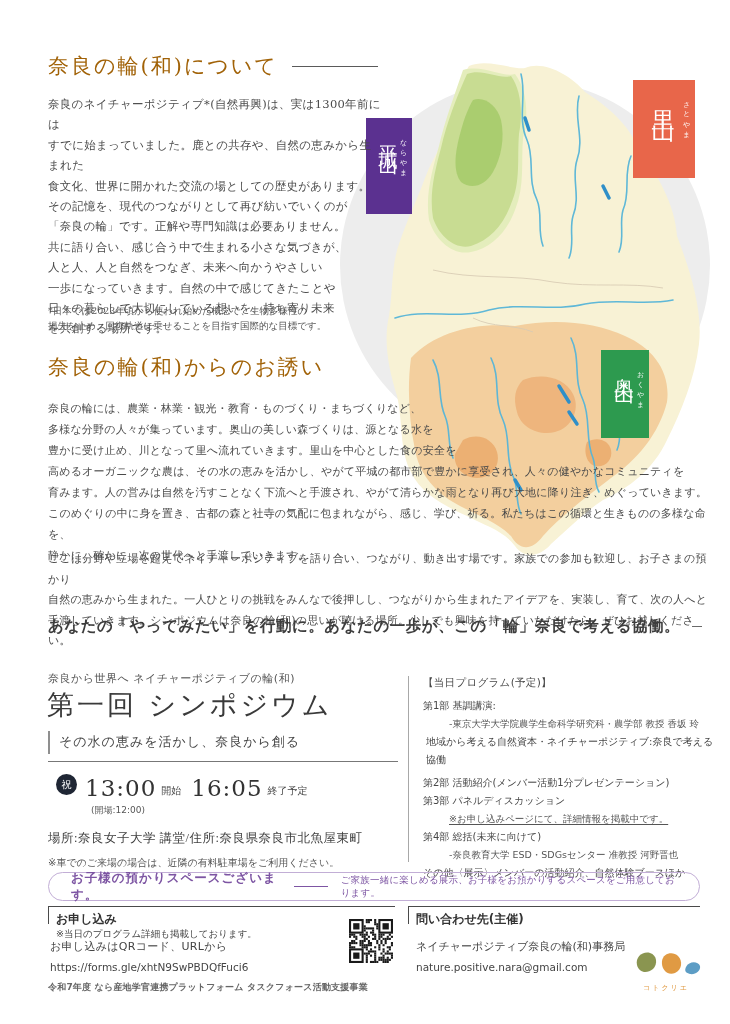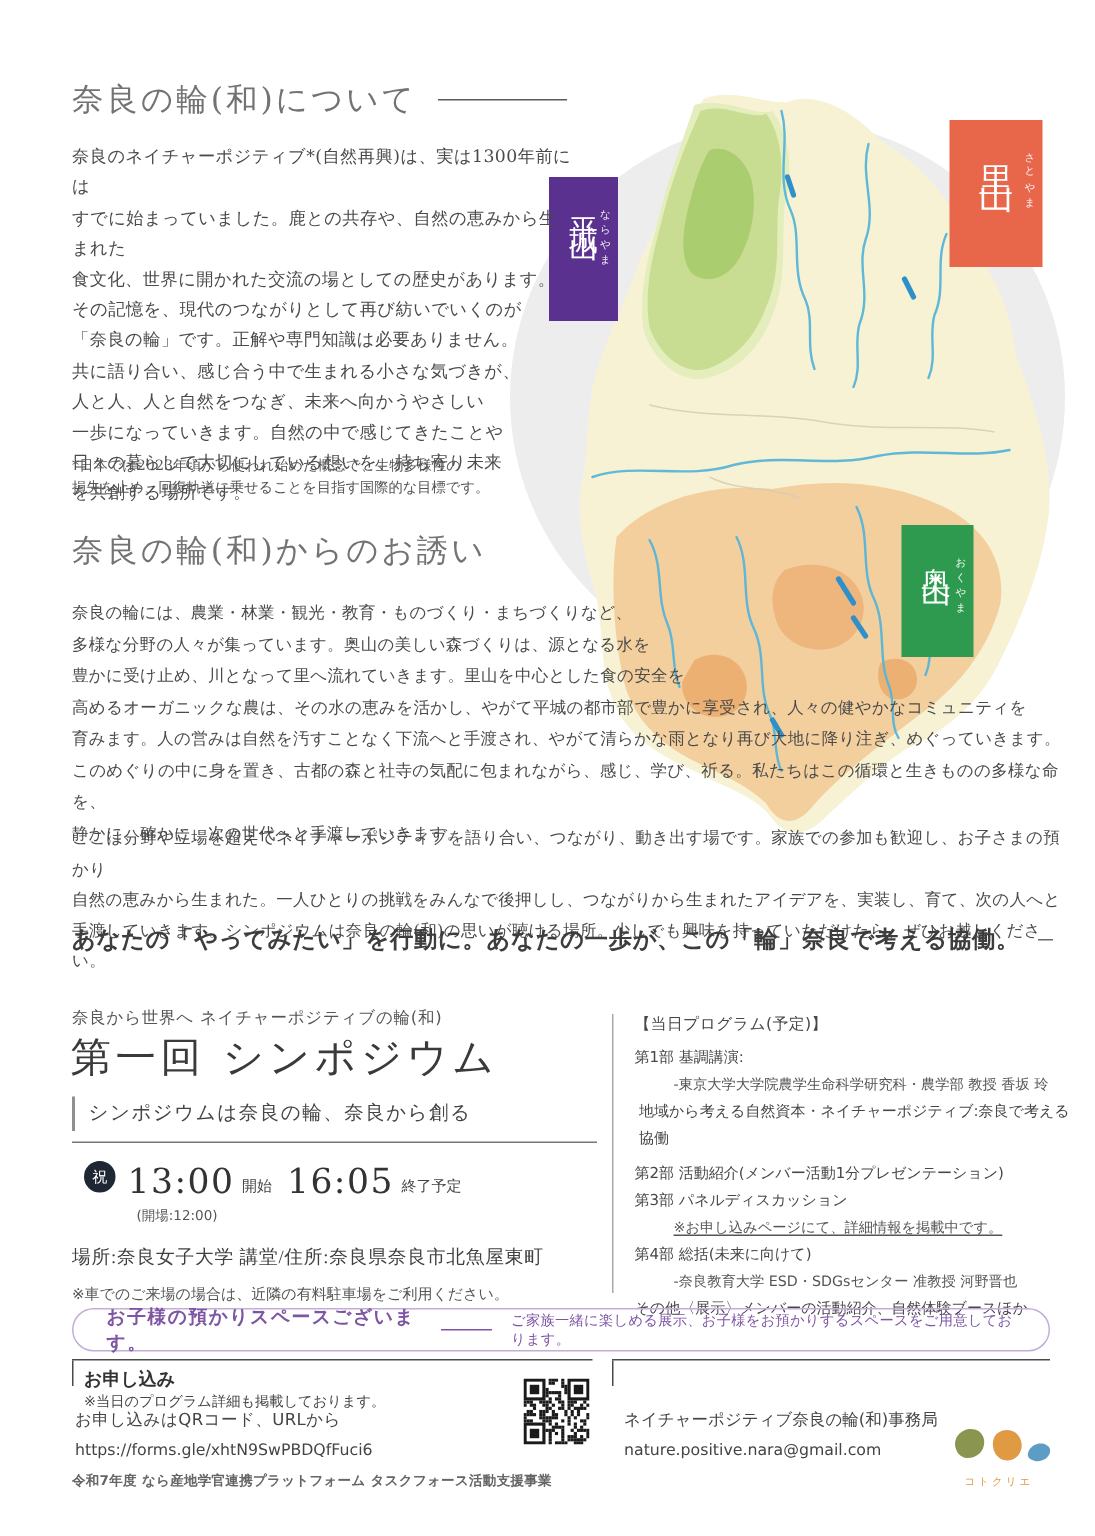--- a/index.html
+++ b/index.html
@@ -17,21 +17,21 @@
               font-size:7px;letter-spacing:2px;opacity:.92;font-family:"DejaVu Sans",sans-serif;}
   .lbl-heijo{left:366px;top:118px;width:46px;height:96px;background:#5B3190;}
   .lbl-heijo .vk{font-size:19px;letter-spacing:5px;}
   .lbl-sato{left:633px;top:80px;width:62px;height:98px;background:#E8664A;}
   .lbl-sato .vk{font-size:23px;letter-spacing:9px;}
   .lbl-oku{left:601px;top:350px;width:48px;height:88px;background:#2D9A4F;}
   .lbl-oku .vk{font-size:20px;letter-spacing:6px;}
 
   
   .h1{position:absolute;left:48px;display:flex;align-items:center;gap:14px;
-      font-size:21px;letter-spacing:2px;color:#737373;justify-content:flex-end;}
+      font-size:21px;letter-spacing:2px;color:#a16207;justify-content:flex-end;}
   .h1-about{top:52px;}
   .h1-invite{top:353px;}
   .hline{height:1px;background:#5a5a5a;}
   .h1 .hline{width:86px;}
   .p-about{position:absolute;left:48px;top:94px;width:335px;font-size:11.5px;line-height:20.4px;letter-spacing:.3px;color:#4a4a4a;}
   .p-note{position:absolute;left:48px;top:303px;width:330px;font-size:9.5px;line-height:15px;color:#555;}
   .p-invite1{position:absolute;left:48px;top:398px;width:665px;font-size:11px;line-height:21px;letter-spacing:.2px;color:#4a4a4a;}
   .p-invite2{position:absolute;left:48px;top:549px;width:665px;font-size:11px;line-height:20.5px;letter-spacing:.2px;color:#4a4a4a;}
   .statement{position:absolute;left:48px;top:616px;right:28px;display:flex;align-items:center;gap:12px;
              font-size:15.5px;font-weight:600;letter-spacing:.5px;color:#3d3d3d;}
@@ -172,21 +172,21 @@
 自然の恵みから生まれた。一人ひとりの挑戦をみんなで後押しし、つながりから生まれたアイデアを、実装し、育て、次の人へと
 手渡していきます。シンポジウムは奈良の輪(和)の思いが聴ける場所。少しでも興味を持っていただけたら、ぜひお越しください。</div>
 
   <div class="statement">
     <span>あなたの「やってみたい」を行動に。あなたの一歩が、この「輪」奈良で考える協働。</span>
     <span class="hline"></span>
   </div>
 
   <div class="ev-sub">奈良から世界へ ネイチャーポジティブの輪(和)</div>
   <div class="ev-title">第一回 シンポジウム</div>
-  <div class="ev-tag">シンポジウムは奈良の輪、奈良から創る</div>
+  <div class="ev-tag">その水の恵みを活かし、奈良から創る</div>
   <div class="ev-rule"></div>
 
   <div class="ev-daterow">
     <span class="ev-holiday">祝</span>
     <span class="ev-timeblock">
       <span class="ev-time">13:00</span>
       <span class="ev-tlabel">開始</span>
       <span class="ev-doors">(開場:12:00)</span>
     </span>
     <span class="ev-time">16:05</span>
@@ -375,20 +375,23 @@
           <rect x="28" y="0" width="14" height="14"></rect>
           <rect fill="#fff" x="30" y="2" width="10" height="10"></rect>
           <rect x="32" y="4" width="6" height="6"></rect>
           <rect x="0" y="28" width="14" height="14"></rect>
           <rect fill="#fff" x="2" y="30" width="10" height="10"></rect>
           <rect x="4" y="32" width="6" height="6"></rect>
         </svg></div>
   </div>
 
   <div class="box box-contact">
+    <div class="box-head">
+      <span class="box-title">問い合わせ先(主催)</span>
+    </div>
     <div class="contact-org">ネイチャーポジティブ奈良の輪(和)事務局</div>
     <a class="contact-email" href="#">nature.positive.nara@gmail.com</a>
   </div>
 
   <div class="credit">令和7年度 なら産地学官連携プラットフォーム タスクフォース活動支援事業</div>
   <div class="logo">
     <svg width="72" height="30" viewBox="0 0 72 30" xmlns="http://www.w3.org/2000/svg">
       <path d="M7,17 C5,9 13,3 20,5 C27,7 28,16 23,21 C17,26 9,25 7,17 Z" fill="#8A9550"></path>
       <path d="M32,13 C33,5 43,3 48,8 C53,13 52,22 45,25 C37,28 31,21 32,13 Z" fill="#E09A43"></path>
       <path d="M56,19 C59,13 68,13 70,18 C71,23 65,27 60,26 C56,25 54,23 56,19 Z" fill="#5D9DC5"></path>

